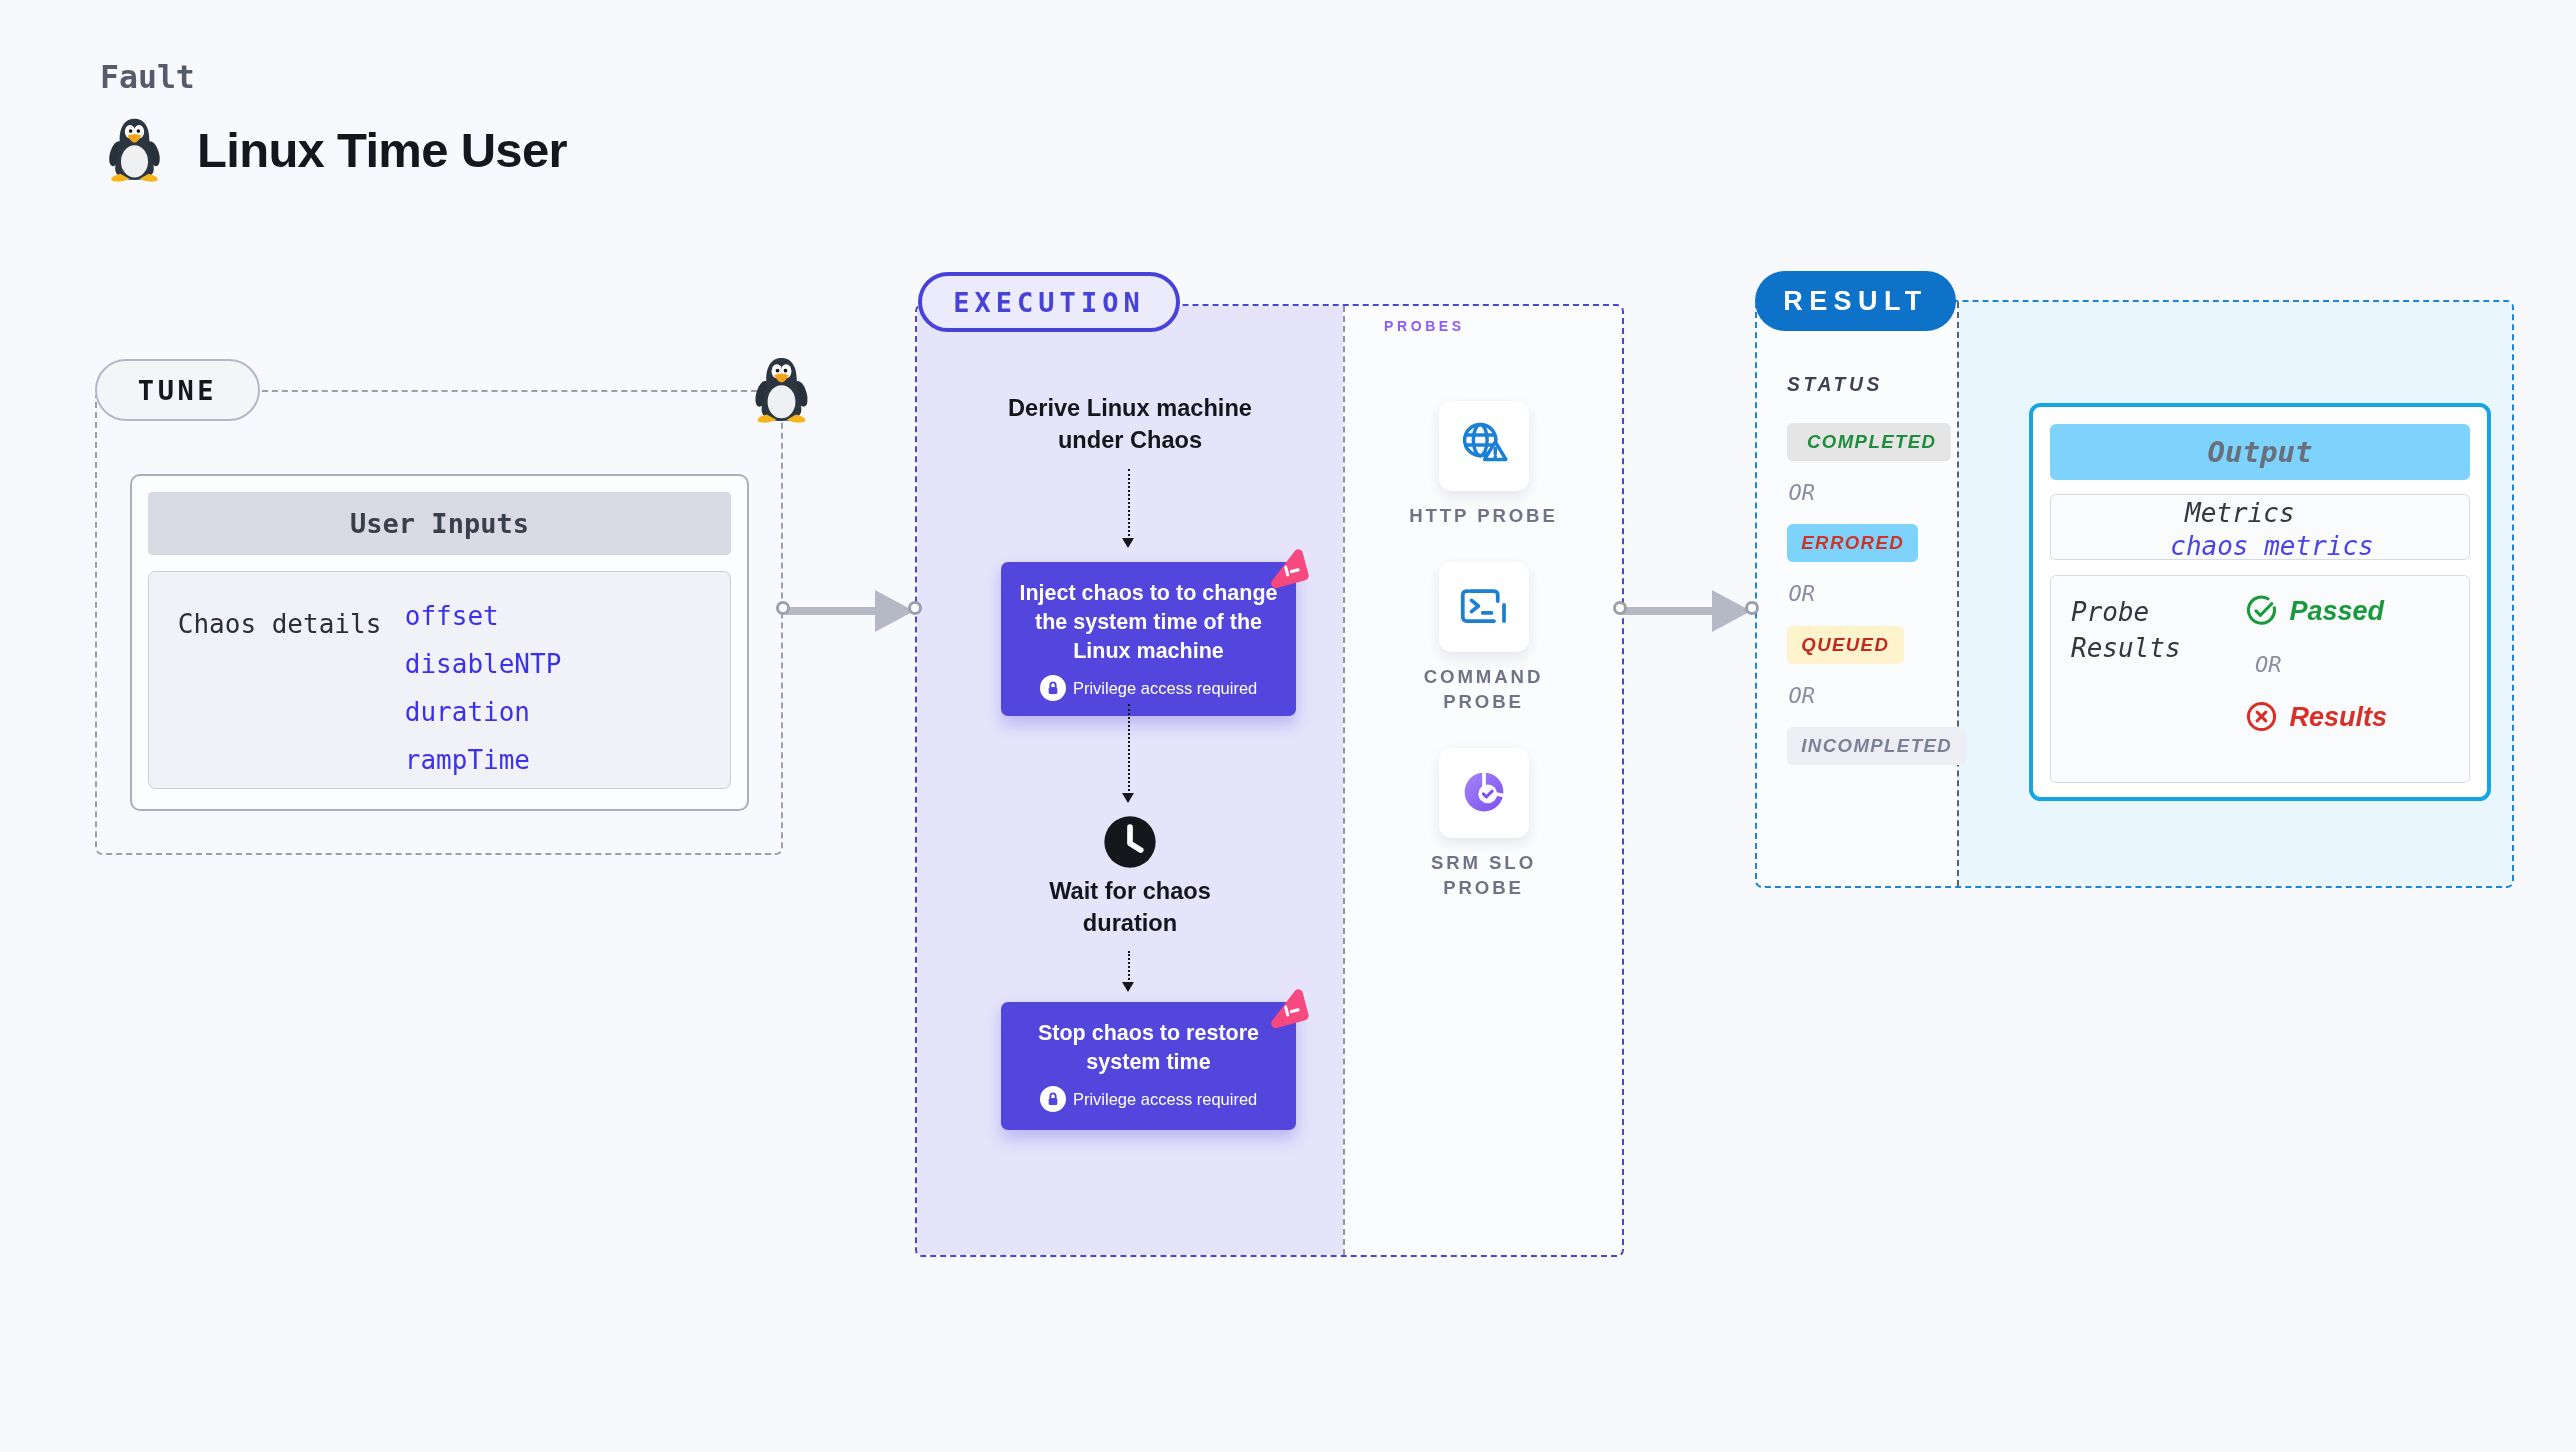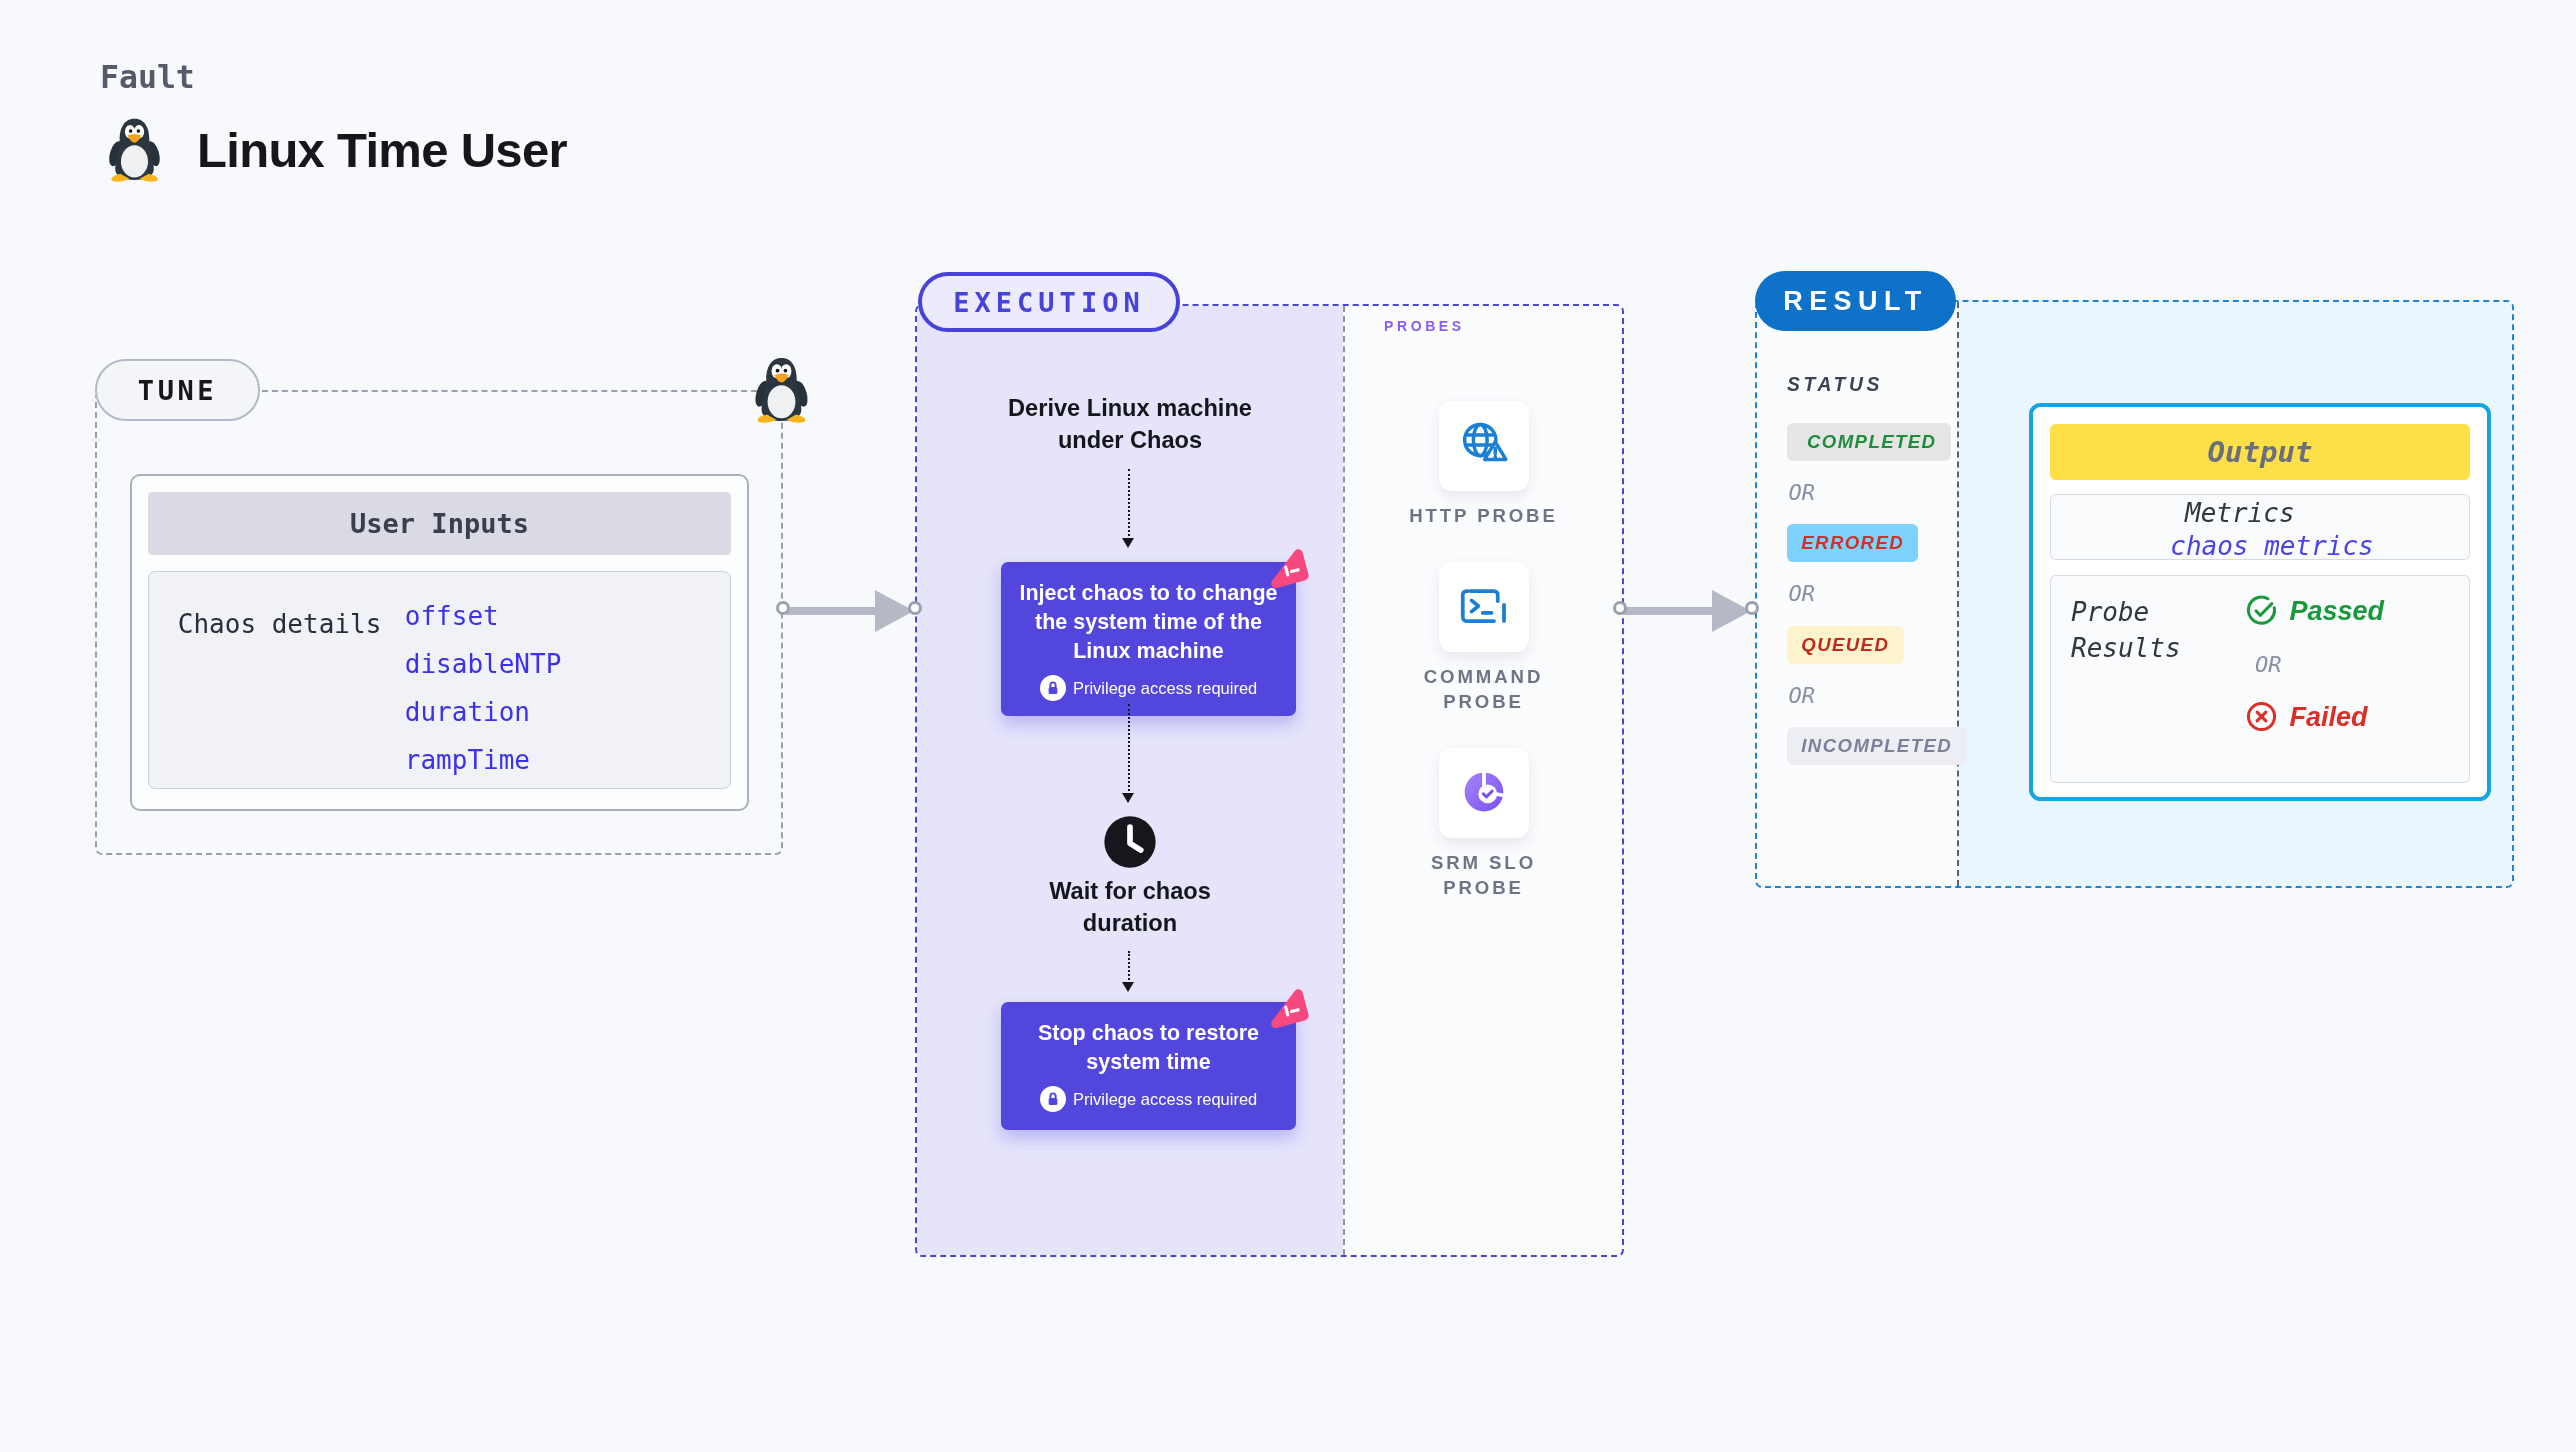--- a/index.html
+++ b/index.html
@@ -104,21 +104,21 @@
   .status-heading { font-size:19.3px; font-weight:bold; letter-spacing:3.6px; color:#3e4354; margin-bottom:27px; }
   .badge { font-size:18.6px; font-weight:bold; letter-spacing:1.4px; padding:7.9px 14.3px; border-radius:5.7px; }
   .badge-completed { background:#e5e5e5; color:#1d8c3c;padding-left:20px; }
   .badge-errored   { background:#7dd3fc; color:#cf322b; }
   .badge-queued    { background:#fdf3cd; color:#c02a1f; }
   .badge-incompleted { background:#eceef4; color:#7b8196; }
   .or { font-family:"DejaVu Sans Mono",monospace; font-size:22px; color:#8a90a2; margin:19.3px 0 19.3px 1.4px; }
 
   .output-card { position:absolute; left:272px; top:101px; width:462px; height:398px;
                  background:#fff; border:4.3px solid #14a5e2; border-radius:11.5px; padding:17px; }
-  .output-head { height:56px; background:#fde047; border-radius:5.7px; display:flex; align-items:center;
+  .output-head { height:56px; background:#7dd3fc; border-radius:5.7px; display:flex; align-items:center;
                  justify-content:center; font-family:"DejaVu Sans Mono",monospace; font-weight:bold;
                  font-size:29px; color:#6a6f7e; }
   .o-row { margin-top:14.3px; background:#fafbfd; border:1.4px solid #d5d9e1; border-radius:5.7px;
            display:flex; padding:0 20px; align-items:center; }
   .metrics-row { height:66px;flex-direction:column; }
   .results-row { height:208px; align-items:flex-start; padding-top:18.6px; }
   .row-label { font-family:"DejaVu Sans Mono",monospace; font-size:26px; color:#32363f;
                width:150px; line-height:36px; flex:none; }
   .metrics-value { font-family:"DejaVu Sans Mono",monospace; font-size:26px; color:#4a43ea;
                    margin-left:24px; cursor:pointer; }
@@ -355,21 +355,21 @@
             <span class="passed">Passed</span>
           </div>
           <div class="or2">OR</div>
           <div class="verdict-row">
             <span>
               <svg width="33" height="33" viewBox="0 0 24 24" fill="none" stroke="#da2f26" stroke-width="2.2" stroke-linecap="round">
                 <circle cx="12" cy="12" r="9.5"></circle>
                 <path d="M8.8 8.8 l6.4 6.4 M15.2 8.8 l-6.4 6.4"></path>
               </svg>
             </span>
-            <span class="failed">Failed</span>
+            <span class="failed">Results</span>
           </div>
         </div>
       </div>
     </div>
   </div>
   <div class="pill result-pill">RESULT</div>
 
 </div>
 
 

